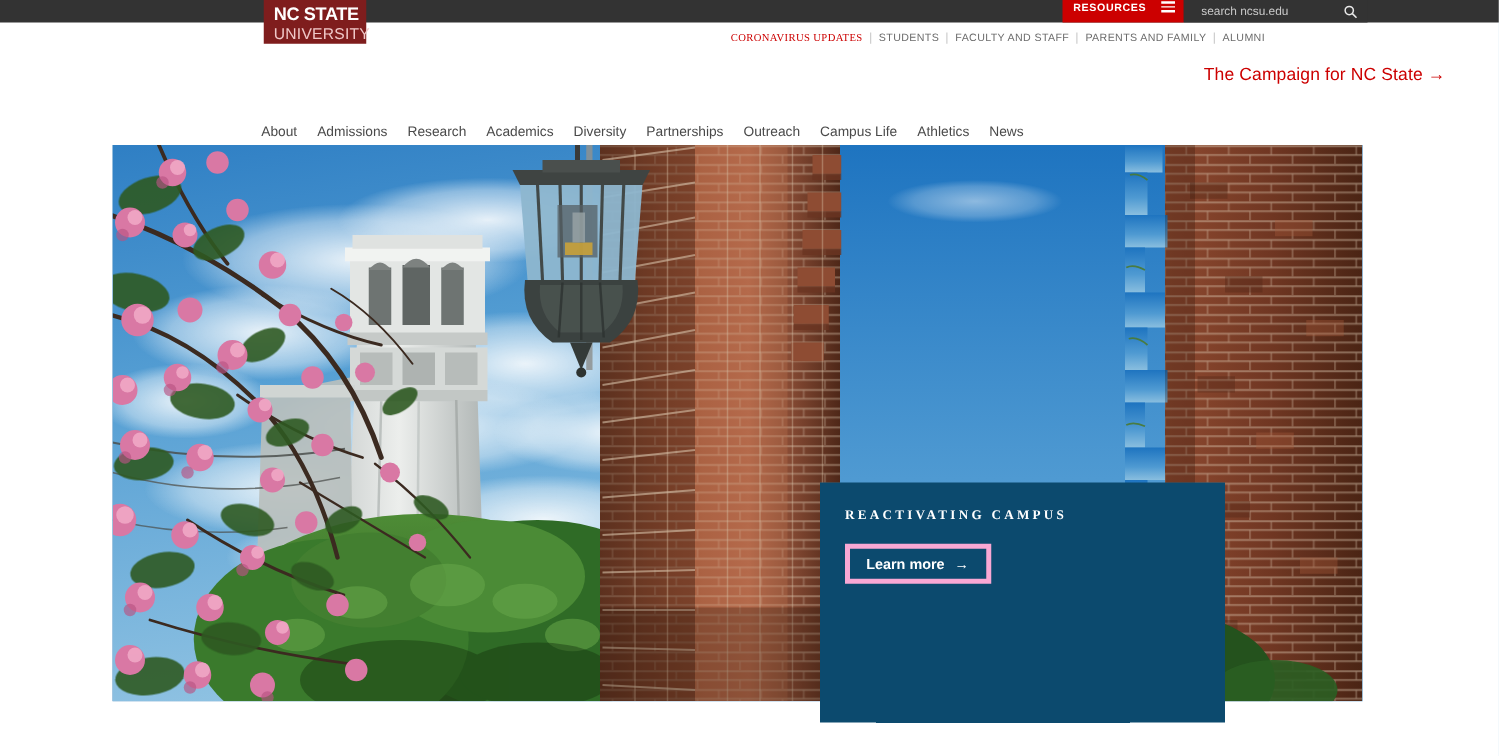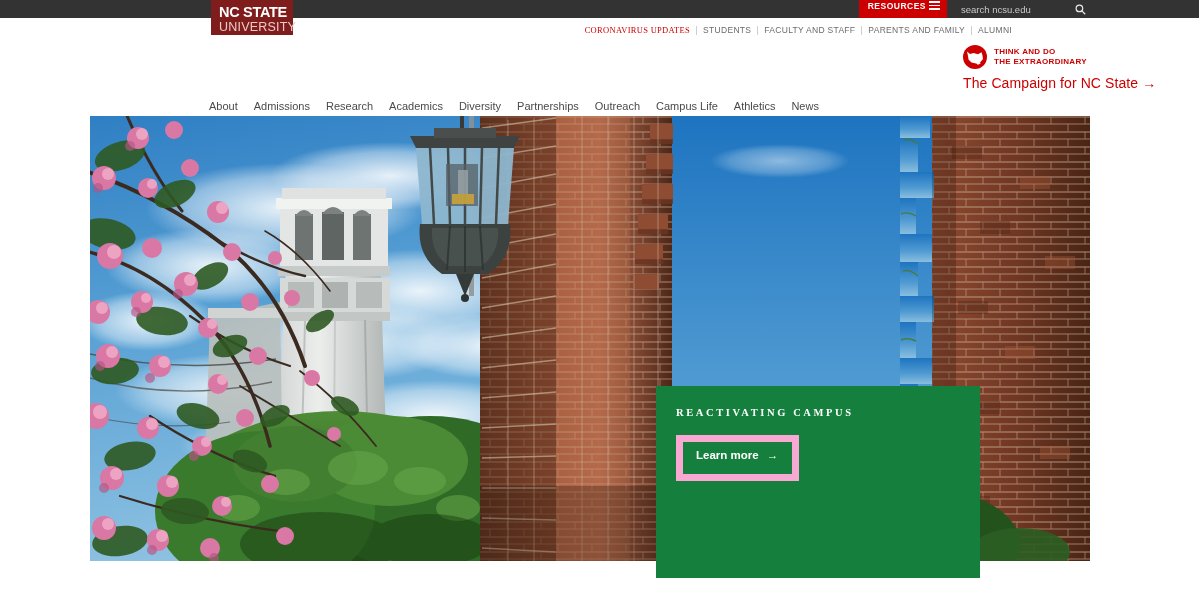--- a/index.html
+++ b/index.html
@@ -29,21 +29,21 @@
   }
   .resources-btn {
     background: #cc0000;
     color: #ffffff;
     font-size: 8.5px;
     font-weight: bold;
     letter-spacing: 0.5px;
     padding: 0 7px 7px 9px;
     display: flex;
     align-items: center;
-    gap: 3px;
+    gap: 12px;
     height: 18px;
     cursor: pointer;
   }
   .hamburger {
     display: inline-flex;
     flex-direction: column;
     justify-content: center;
     gap: 2px;
     width: 11px;
   }
@@ -193,21 +193,21 @@
   }
   .hero svg { display: block; }
 
   
   .hero-card {
     position: absolute;
     top: 386px;
     left: 656px;
     width: 324px;
     height: 192px;
-    background: #15803d;
+    background: #0c4a6e;
     padding: 21px 24px 0 20px;
     color: #ffffff;
   }
   .eyebrow {
     font-size: 10.5px;
     font-weight: bold;
     letter-spacing: 2.6px;
     font-family: "Liberation Serif", serif;
   }
   .hero-title {
@@ -221,27 +221,27 @@
     margin-top: 13px;
     font-size: 12px;
     line-height: 19px;
     max-width: 270px;
   }
   .learn-btn {
     margin-top: 17px;
     display: inline-flex;
     align-items: center;
     gap: 8px;
-    border: 7px solid #f9a8d4;
+    border: 4px solid #f9a8d4;
     background: transparent;
     color: #ffffff;
     font-size: 11.5px;
     font-weight: bold;
     font-family: "Liberation Sans", sans-serif;
-    padding: 7px 14px 13px 13px;
+    padding: 7px 14px 5px 13px;
     cursor: pointer;
   }
 </style>
 </head>
 <body>
 
 <div class="topbar"></div>
 
 <div class="topbar-right">
   <div class="resources-btn">
@@ -274,32 +274,20 @@
   <a>STUDENTS</a>
   <span class="sep"></span>
   <a>FACULTY AND STAFF</a>
   <span class="sep"></span>
   <a>PARENTS AND FAMILY</a>
   <span class="sep"></span>
   <a>ALUMNI</a>
 </div>
 
 <div class="campaign">
-  <div class="campaign-top">
-    <span class="wolf-circle">
-      <svg width="18" height="16" viewBox="0 0 18 16">
-        <path d="M2 7 L1 2.5 L4 5 L7.5 4 L12 5.2 L15.5 3.2 L16.5 6.5 L17 10 L14 13.5 L10 14.5 L5.5 13.5 L2.5 10.5 Z" fill="#ffffff"></path>
-        <path d="M10 14.5 L12 15.8 L14.5 14.5 L14 13 Z" fill="#ffffff"></path>
-      </svg>
-    </span>
-    <div class="campaign-words">
-      <div>THINK AND DO</div>
-      <div>THE EXTRAORDINARY</div>
-    </div>
-  </div>
   <div class="campaign-sub">The Campaign for NC State  →</div>
 </div>
 
 <nav class="mainnav">
   <a>About</a>
   <a>Admissions</a>
   <a>Research</a>
   <a>Academics</a>
   <a>Diversity</a>
   <a>Partnerships</a>

